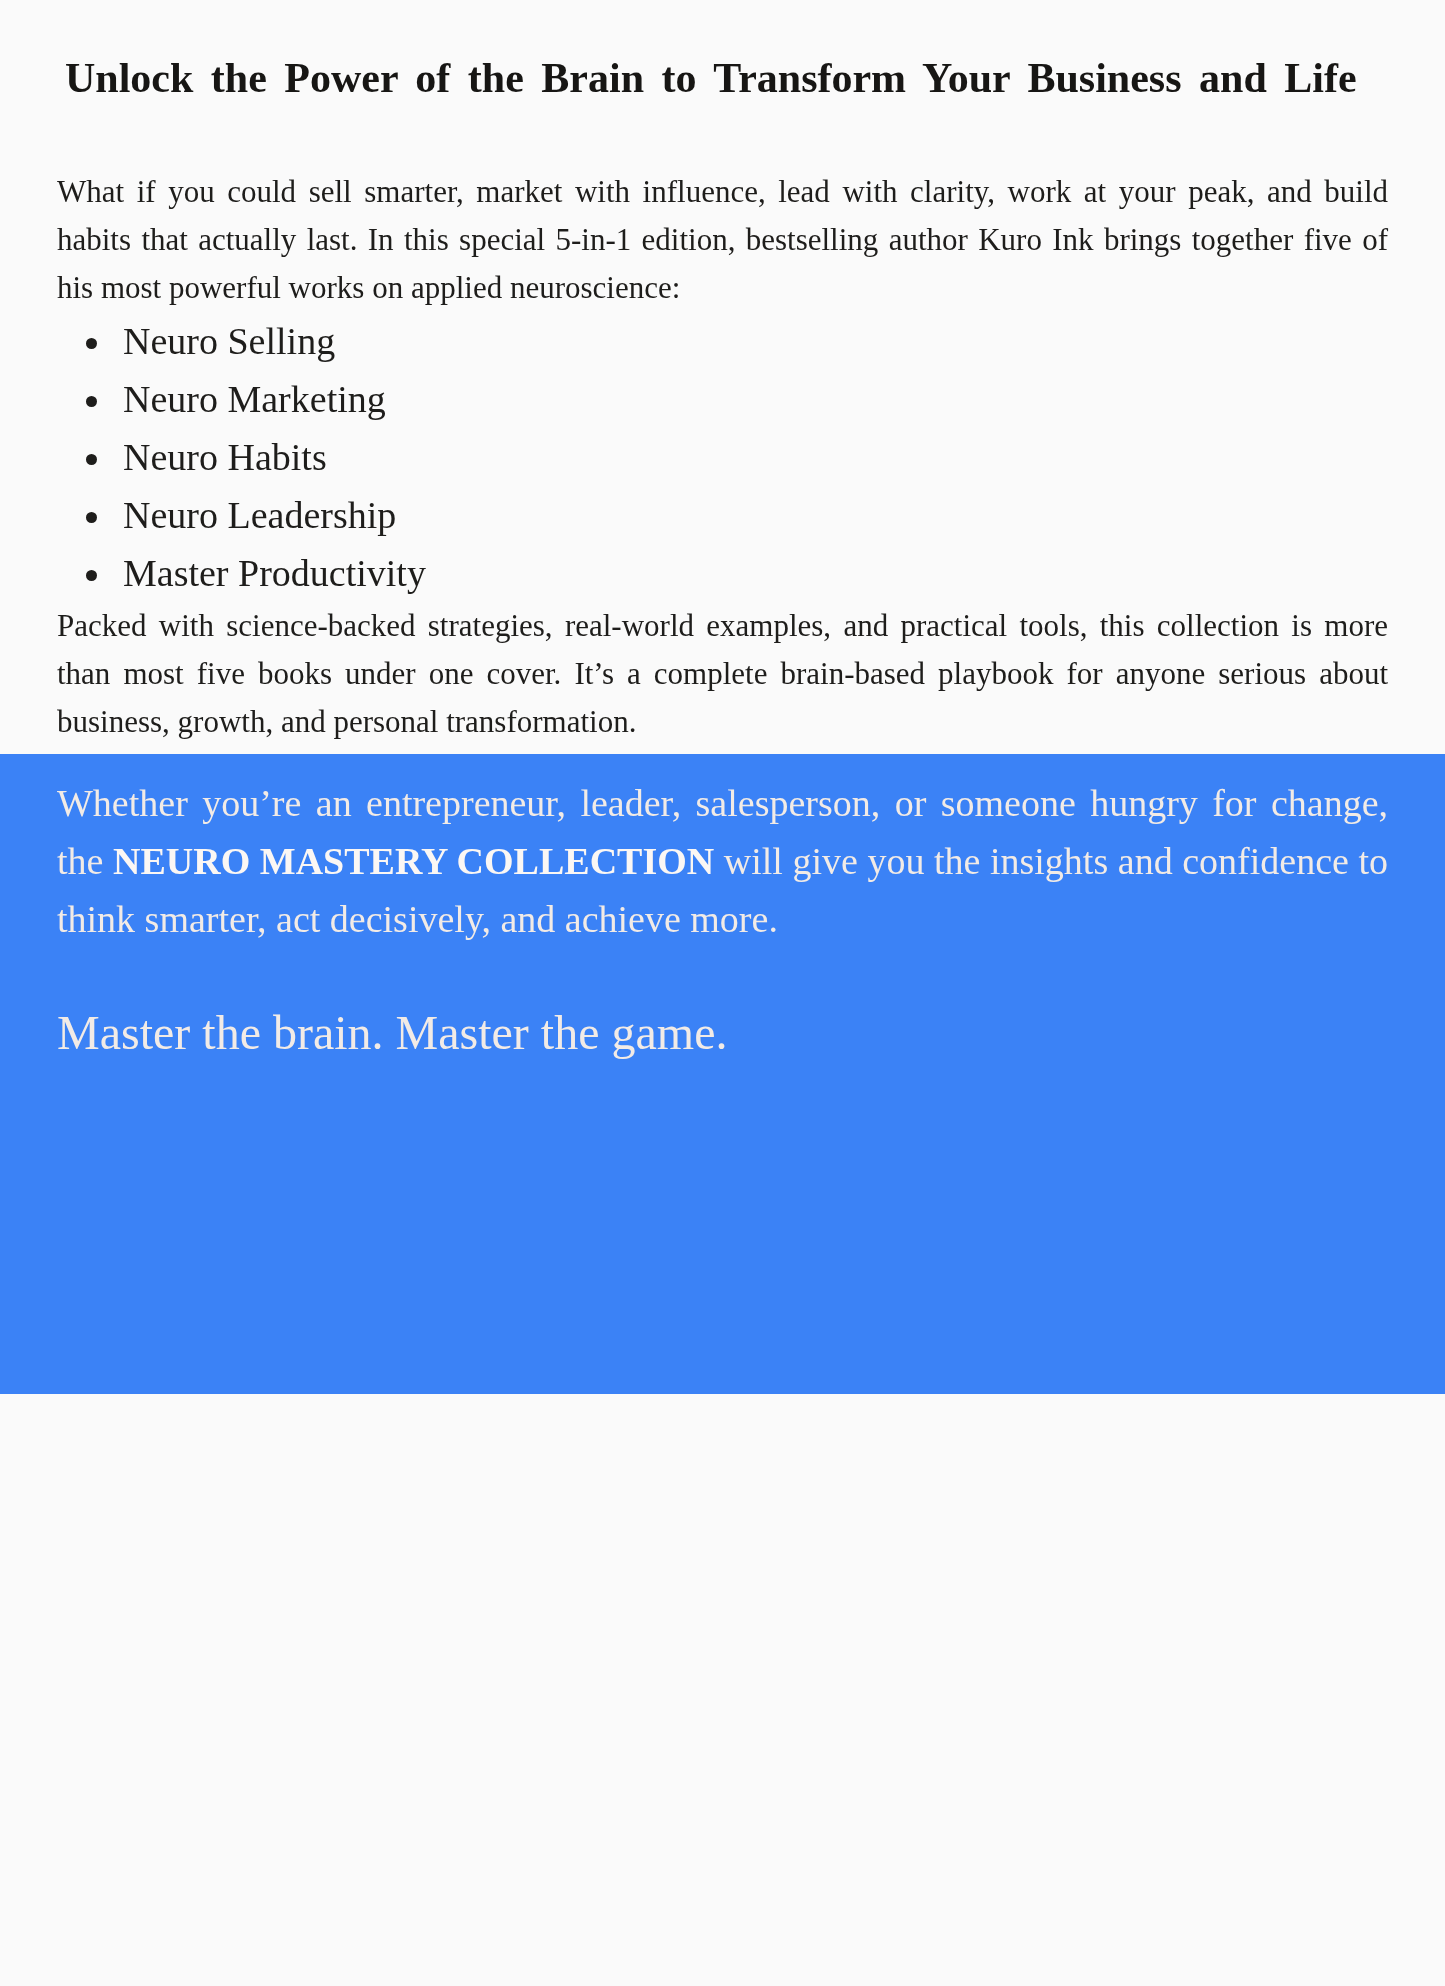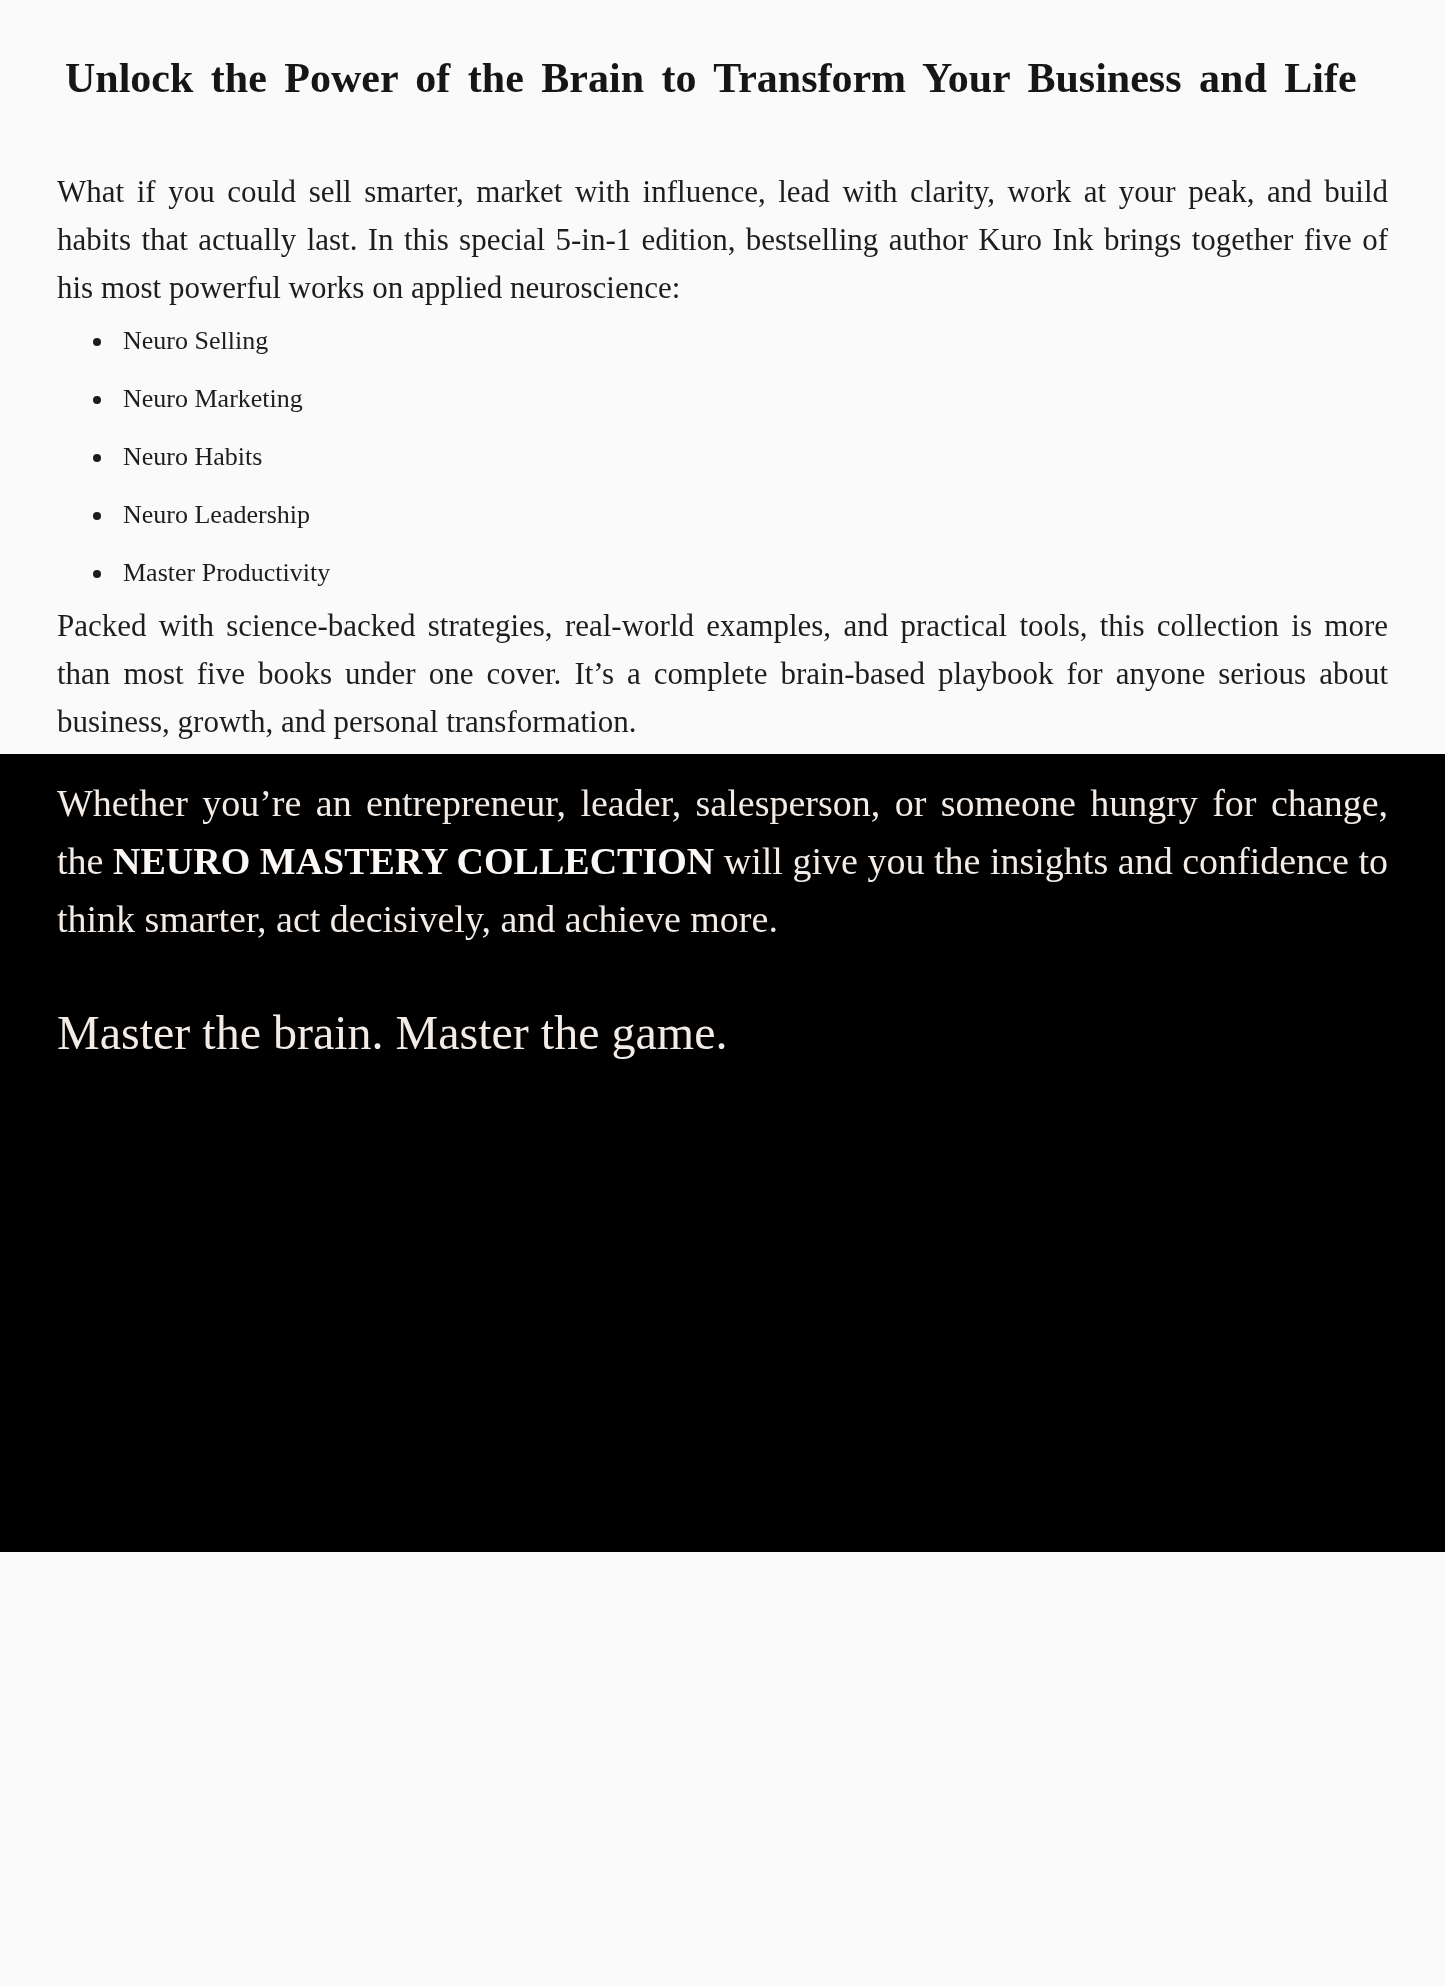--- a/index.html
+++ b/index.html
@@ -30,29 +30,29 @@
     margin: 0;
     font-size: 31px;
     line-height: 48px;
     text-align: justify;
   }
   .intro { margin-top: 58px; }
   ul.book-list {
     margin: 0;
     padding: 0 0 0 58px;
     list-style: disc;
-    font-size: 26px;
+    font-size: 38px;
     line-height: 58px;
   }
   ul.book-list li { padding-left: 8px; }
   .red-band {
     margin-top: 8px;
     width: 100%;
-    height: 798px;
-    background: #000000;
+    height: 640px;
+    background: #3b82f6;
     color: #f2ebe6;
     padding: 20px 57px 0 57px;
   }
   .red-par {
     margin: 0;
     font-size: 38px;
     line-height: 58px;
     text-align: justify;
   }
   .red-par strong {

